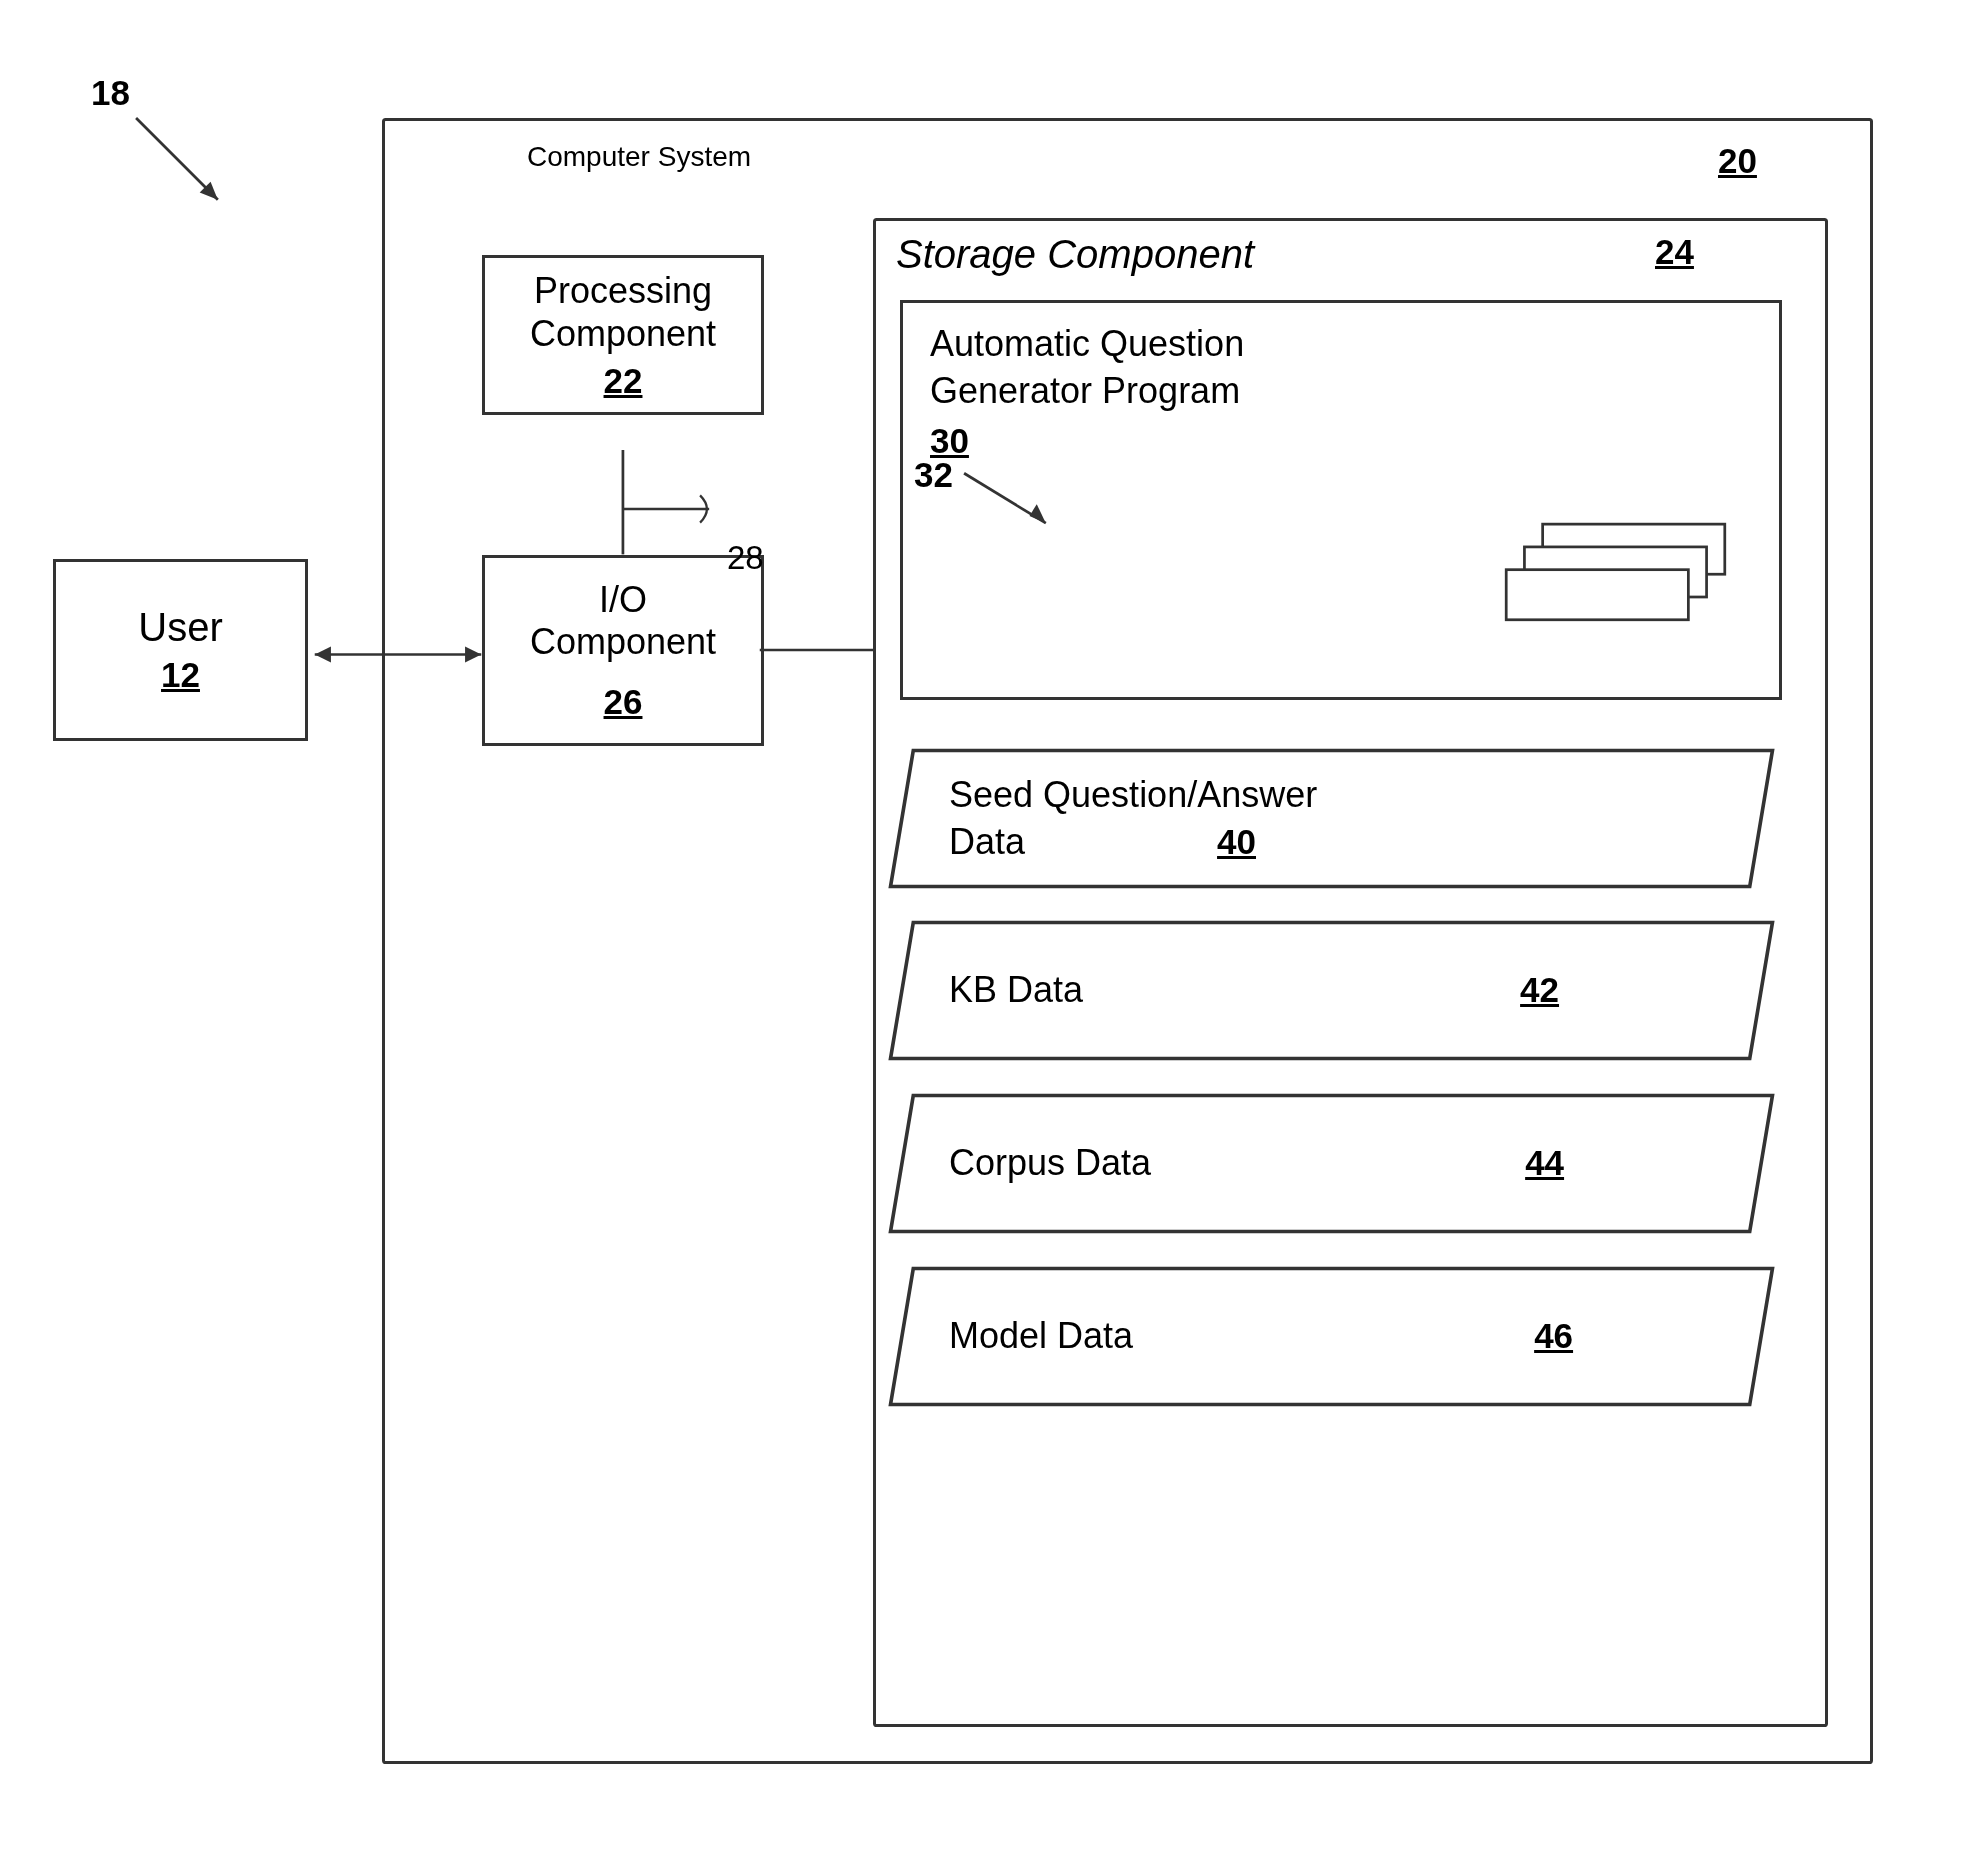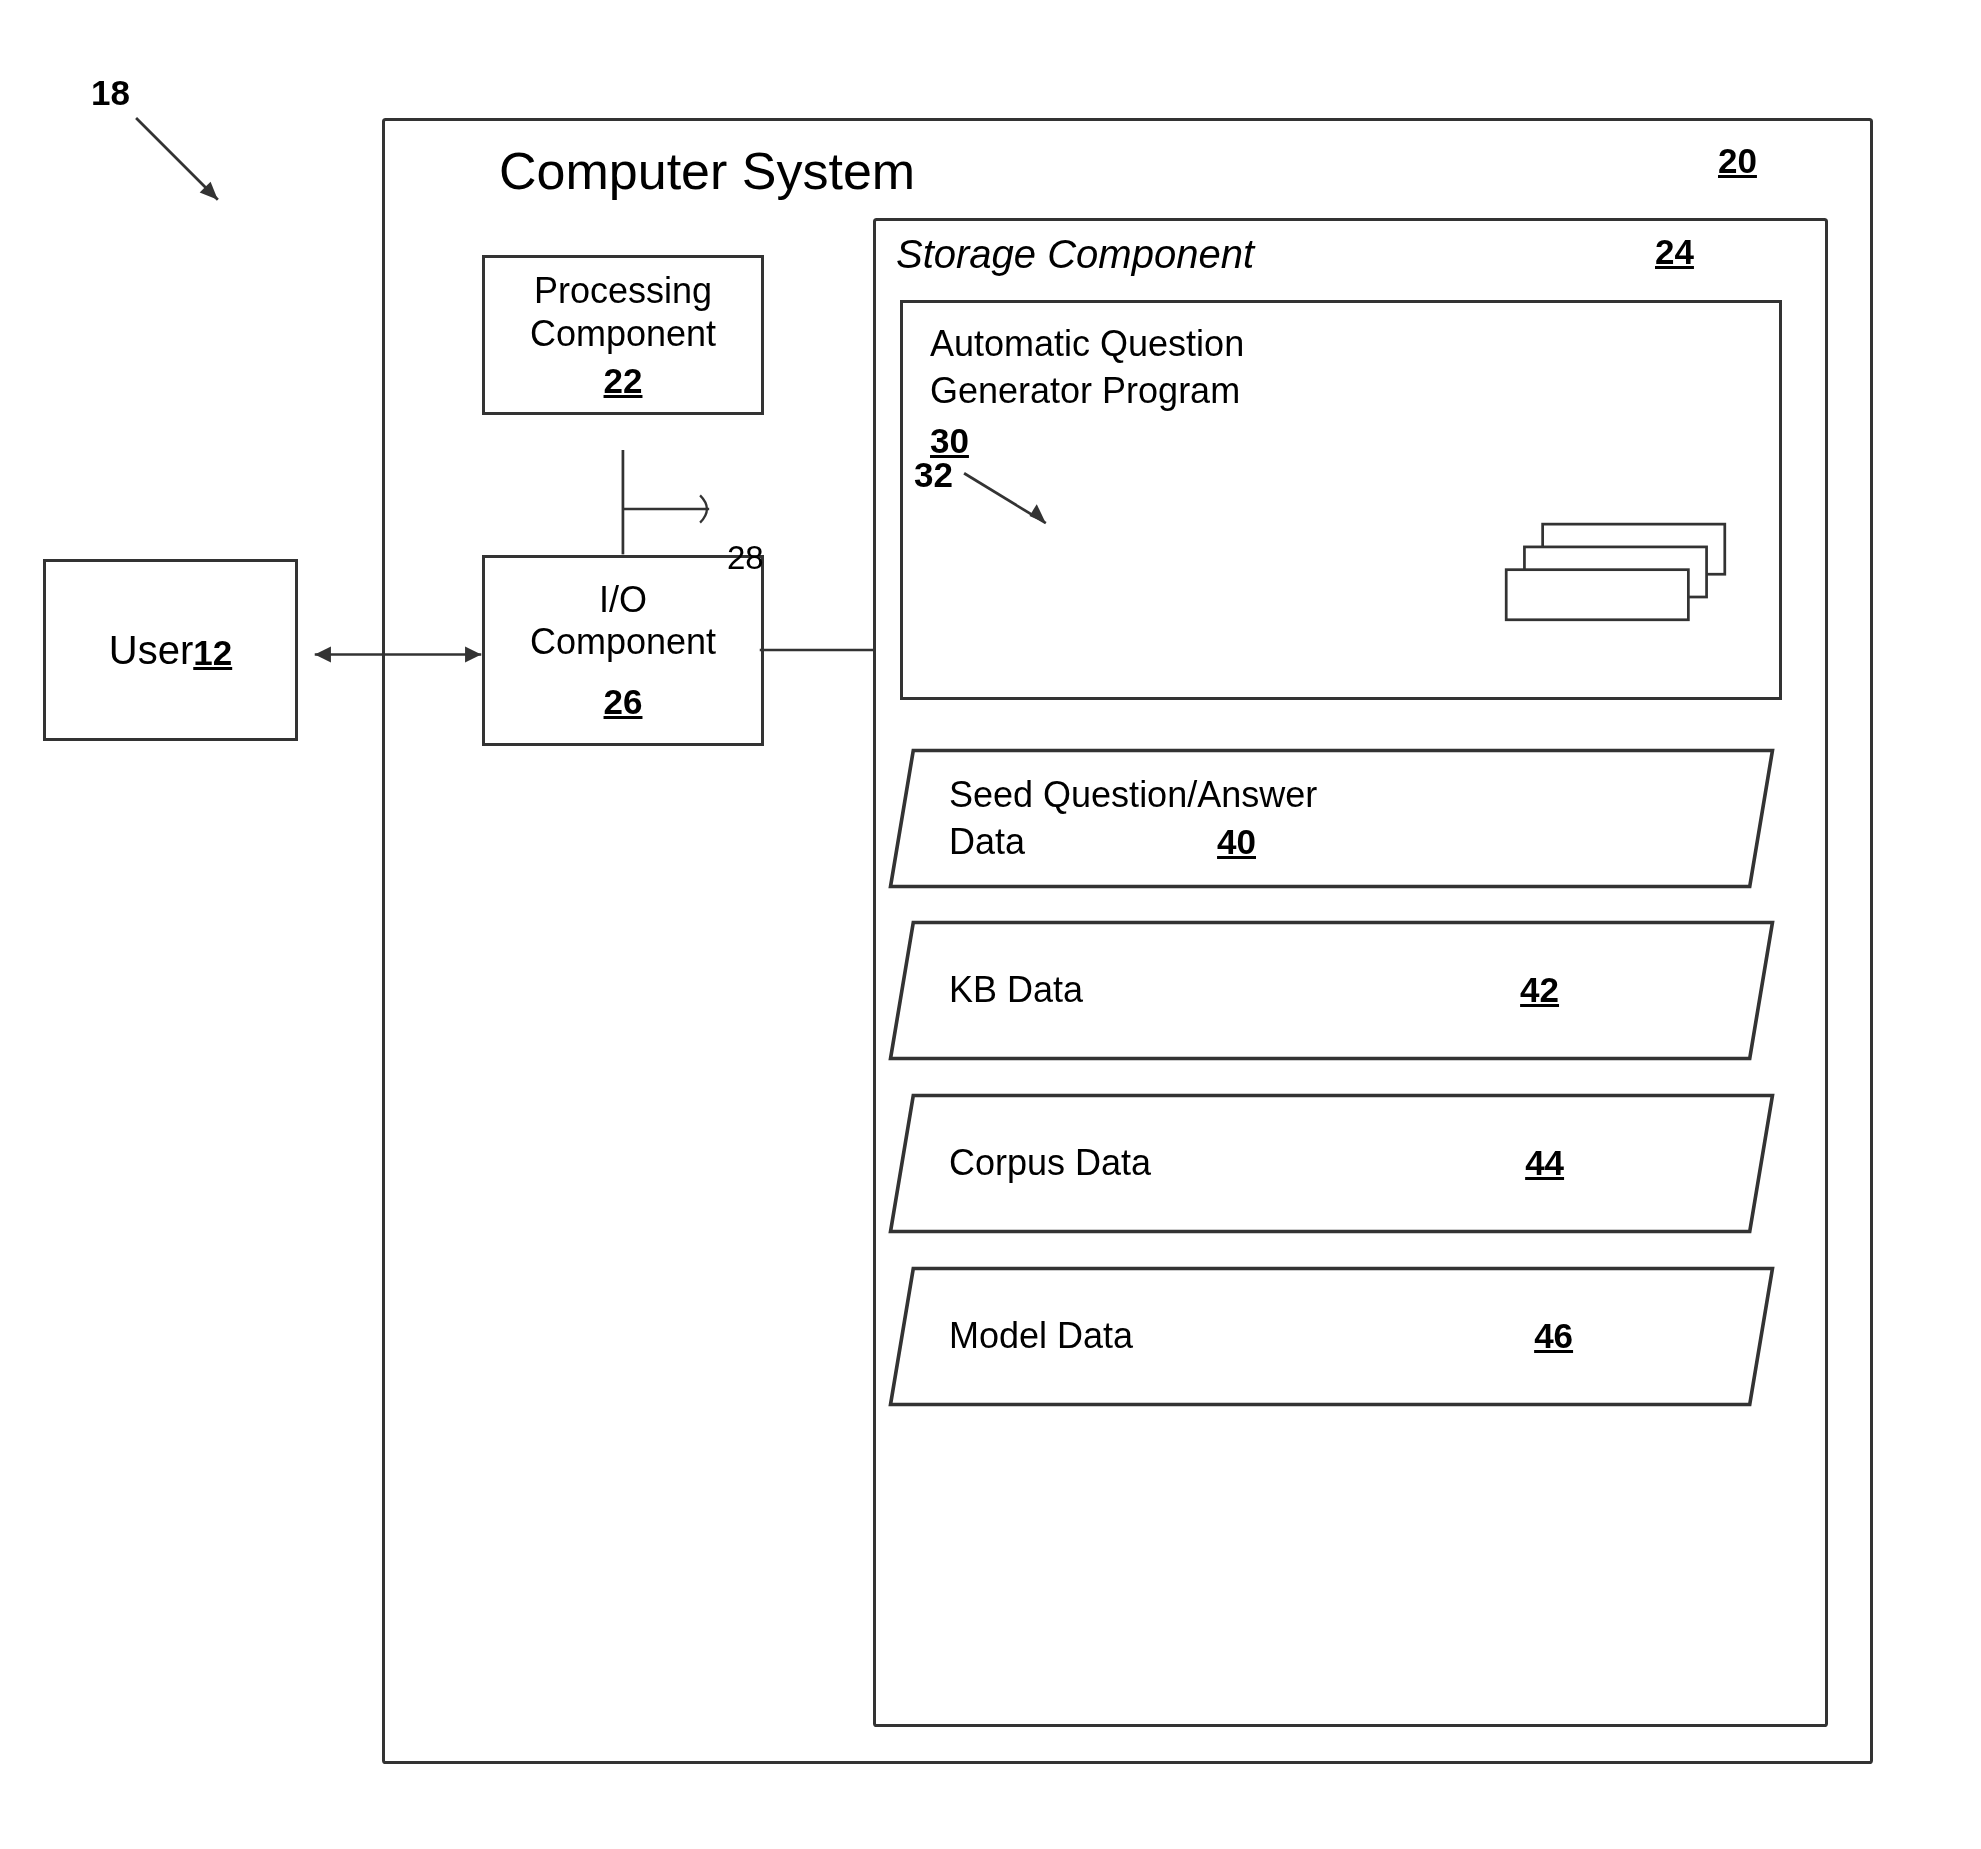--- a/index.html
+++ b/index.html
@@ -31,22 +31,22 @@
       top: 118px;
       left: 382px;
       width: 1491px;
       height: 1646px;
       border: 3.6px solid #333;
       border-radius: 3.6px;
     }
     .computer-system-label {
       position: absolute;
       top: 141px;
-      left: 499px;
-      font-size: 52px;
+      left: 527px;
+      font-size: 28px;
     }
     .ref-20 {
       position: absolute;
       top: 141px;
       left: 1718px;
       font-size: 35px;
       text-decoration: underline;
       font-weight: bold;
     }
     
@@ -95,25 +95,26 @@
     .ref-26 {
       font-size: 35px;
       text-decoration: underline;
       font-weight: bold;
       margin-top: 19px;
     }
     
     .user-box {
       position: absolute;
       top: 559px;
-      left: 43px;
+      left: 53px;
       width: 255px;
       height: 182px;
       border: 3.6px solid #333;
       display: flex;
+      flex-direction: column;
       align-items: center;
       justify-content: center;
       background: #fff;
     }
     .user-label {
       font-size: 40px;
     }
     .ref-12 {
       font-size: 35px;
       text-decoration: underline;

